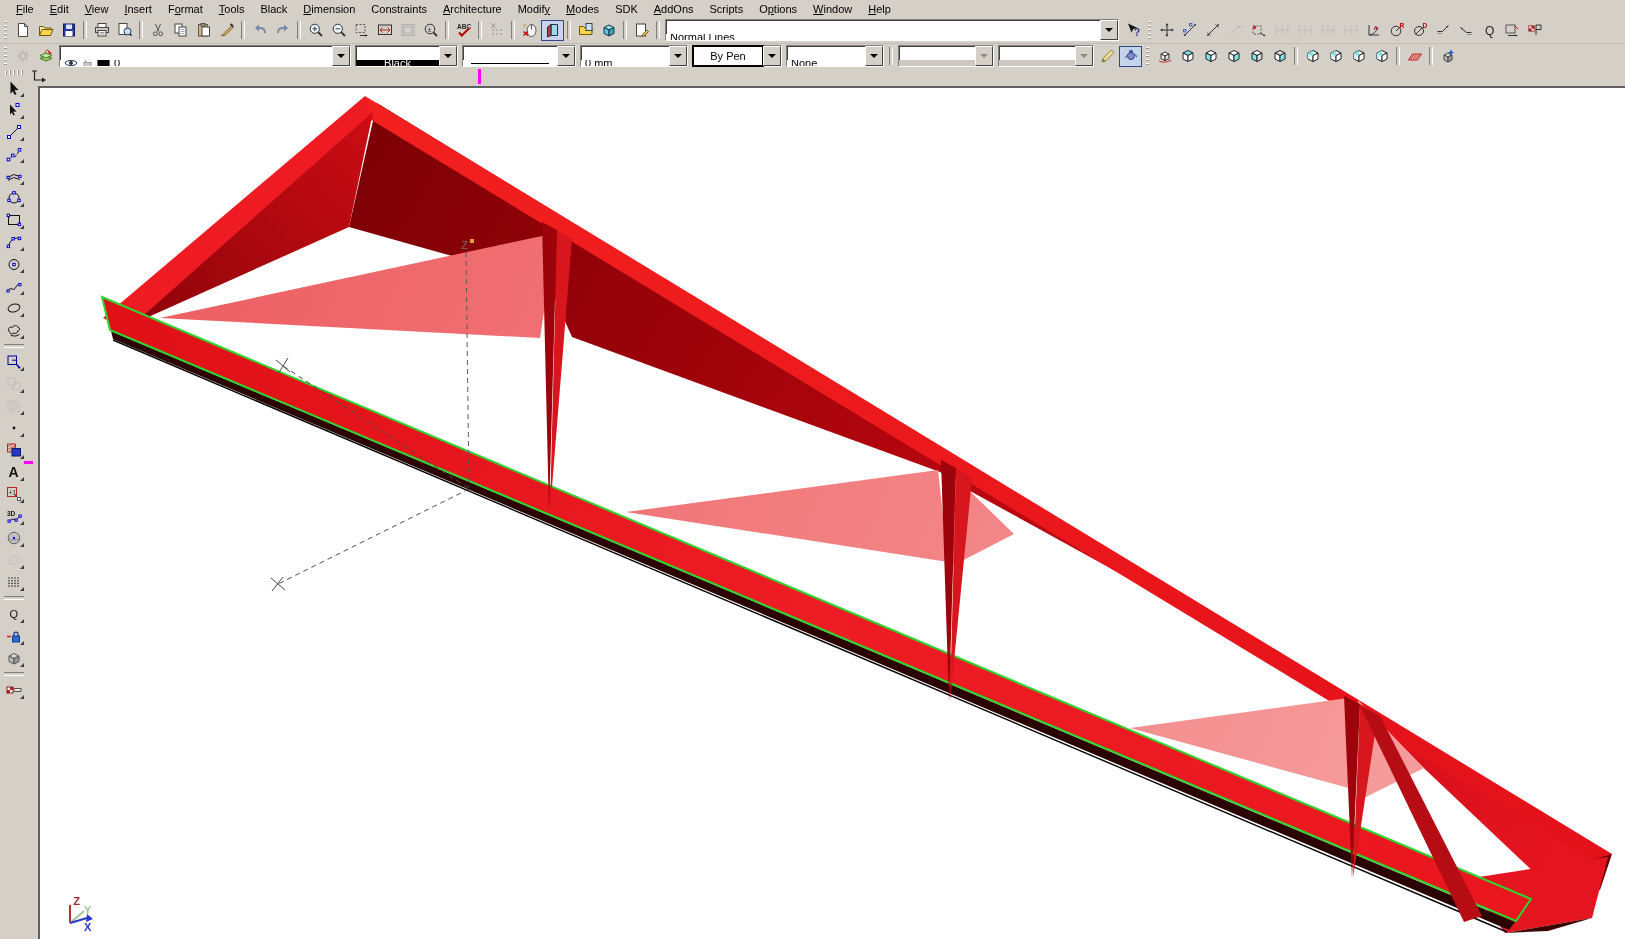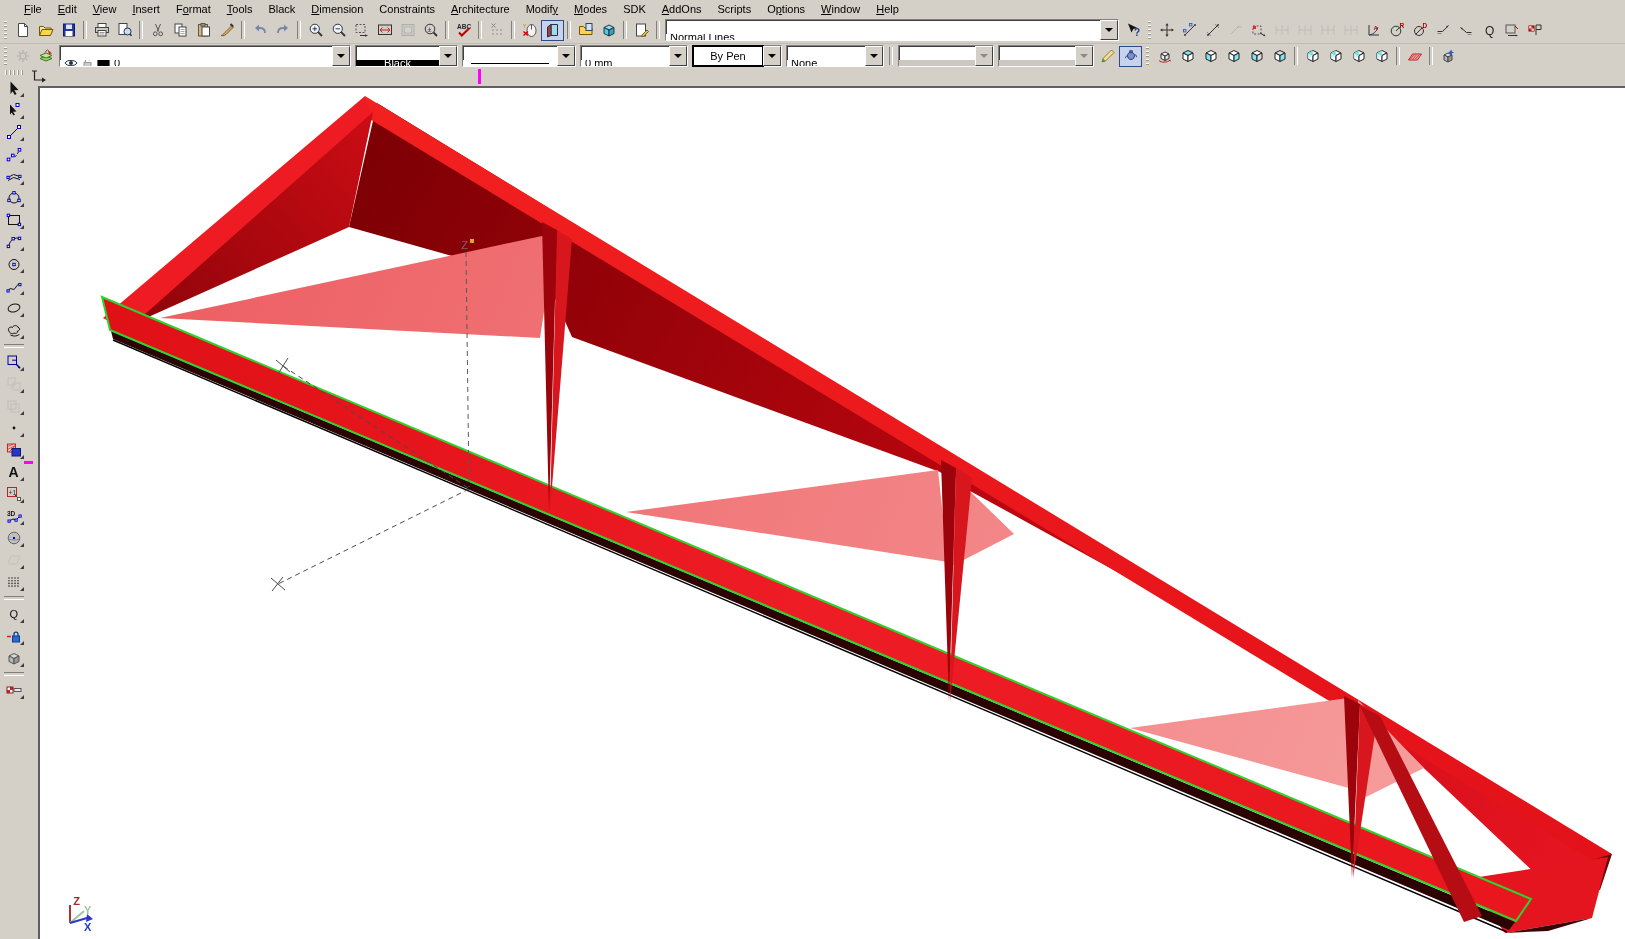--- a/index.html
+++ b/index.html
@@ -1,19 +1,19 @@
 <!DOCTYPE html>
 <html><head>
 <meta charset="utf-8">
 <style>
   html,body{margin:0;padding:0;width:1625px;height:939px;overflow:hidden;
     font-family:"Liberation Sans",sans-serif;font-size:11px;background:#d4d0c8;}
   .app{position:absolute;inset:0;background:#d4d0c8;}
   
-  .menubar{height:17px;display:flex;align-items:center;background:#d4d0c8;padding-left:16px;}
+  .menubar{height:17px;display:flex;align-items:center;background:#d4d0c8;padding-left:8px;}
   .menubar .mitem{padding:1px 8px;cursor:default;white-space:nowrap;}
   .menubar .mitem u{text-decoration:underline;}
   
   .row{display:flex;align-items:center;background:#d4d0c8;border-bottom:1px solid #c1bdb4;}
   .row1{height:26px;}
   .row2{height:24px;}
   .grip{width:7px;height:18px;margin:0 2px;
     background:repeating-linear-gradient(to bottom,#fff 0 1px,#9a968c 1px 2px,transparent 2px 4px);
     background-size:3px 100%;background-repeat:no-repeat;background-position:2px 0;}
   .sep{width:2px;height:18px;margin:0 3px;border-left:1px solid #808080;border-right:1px solid #fff;}

